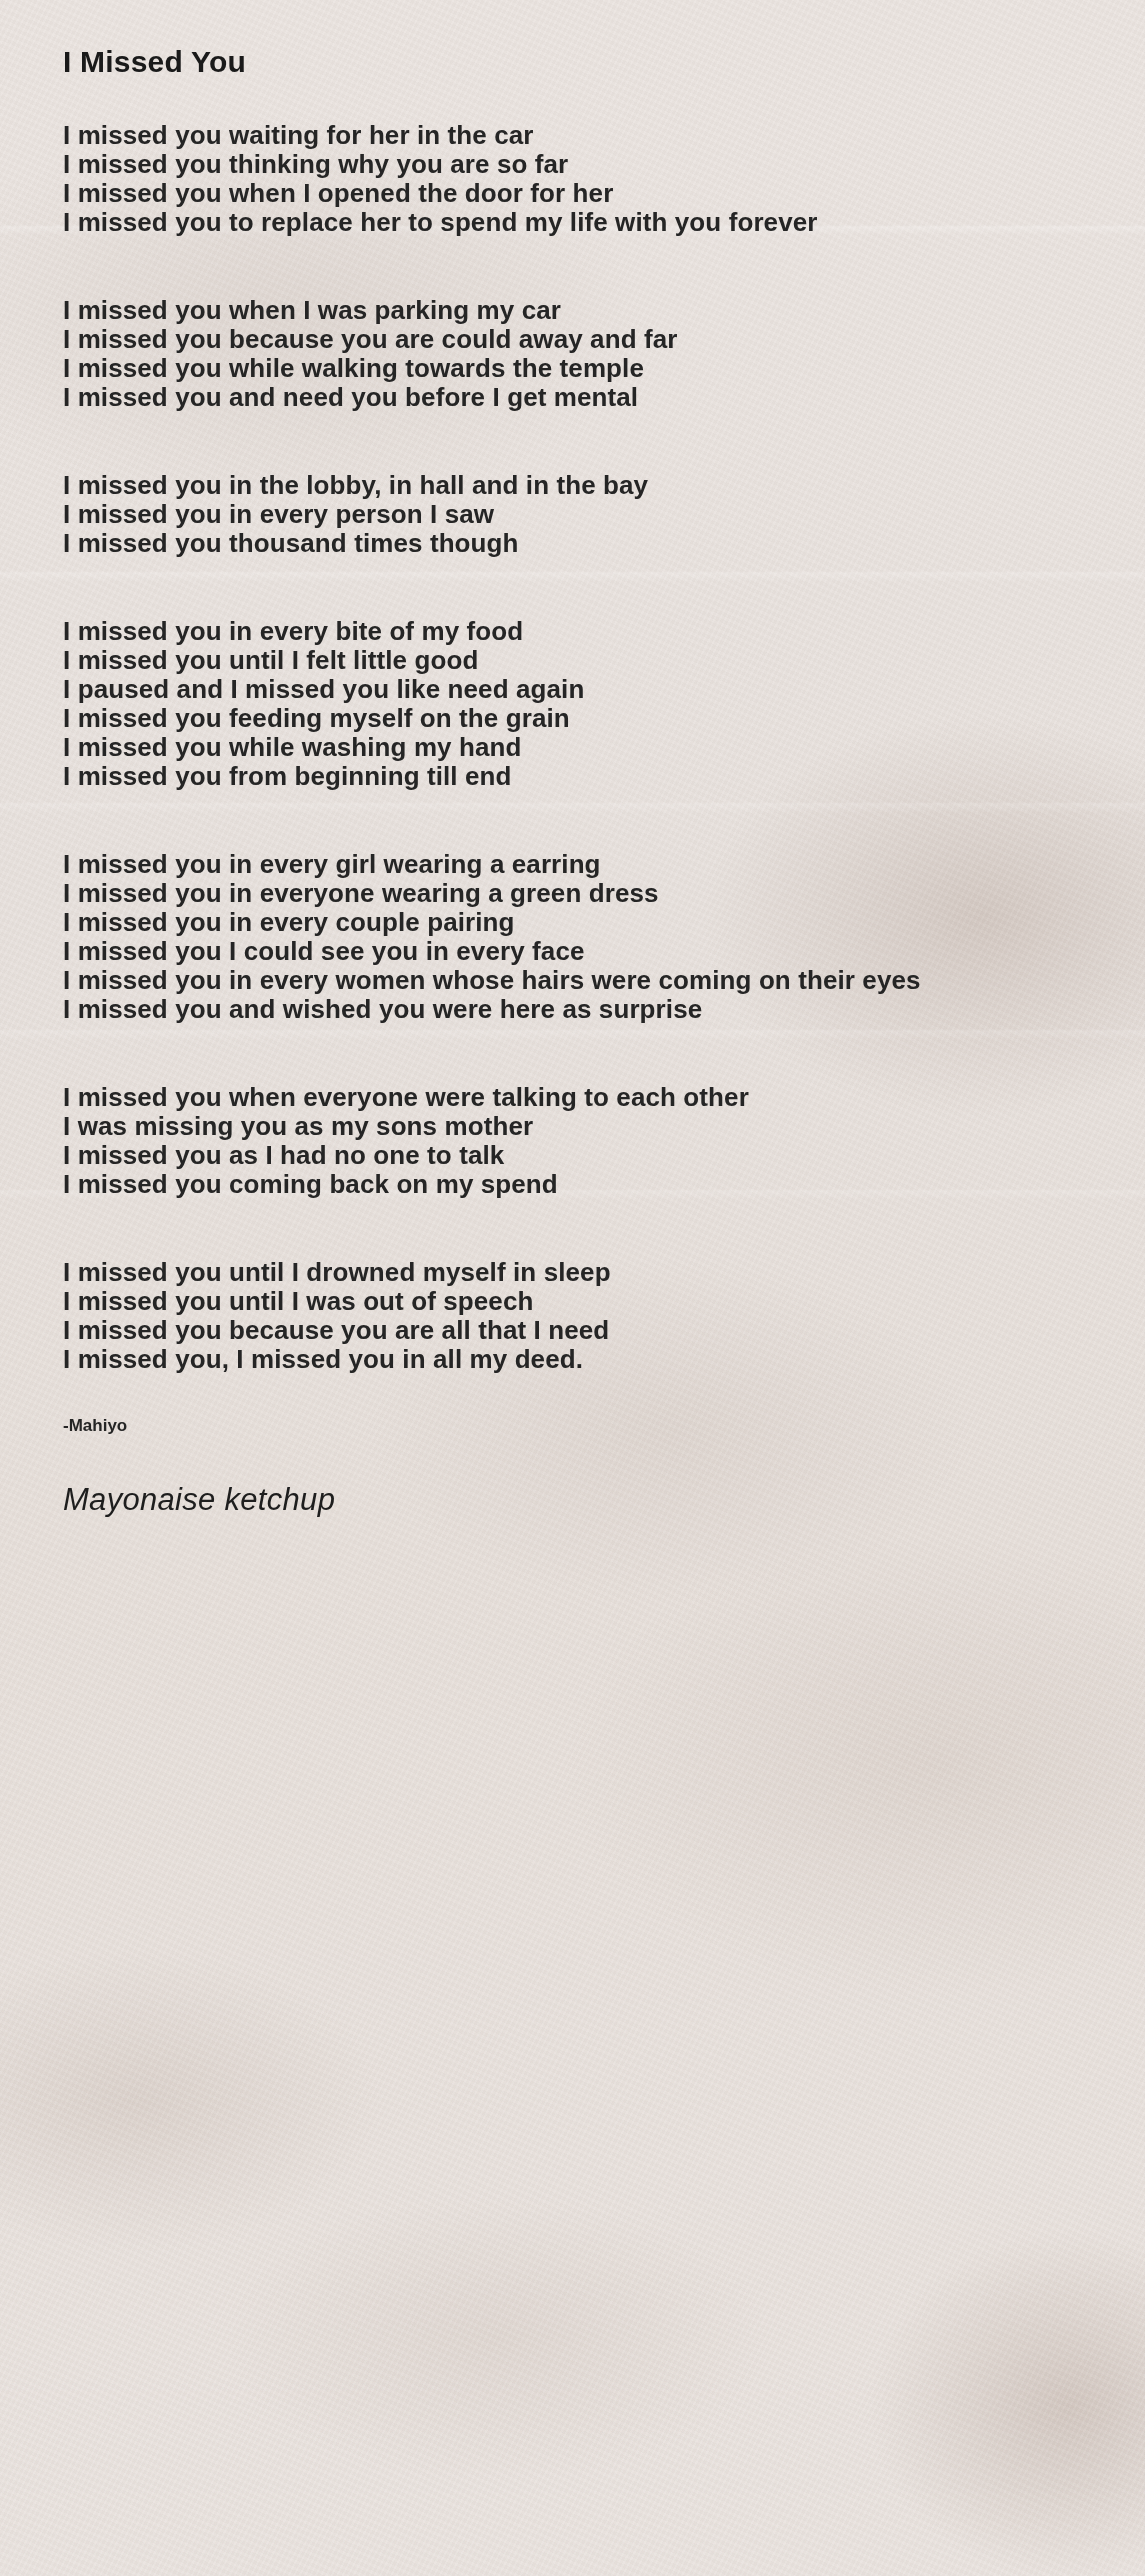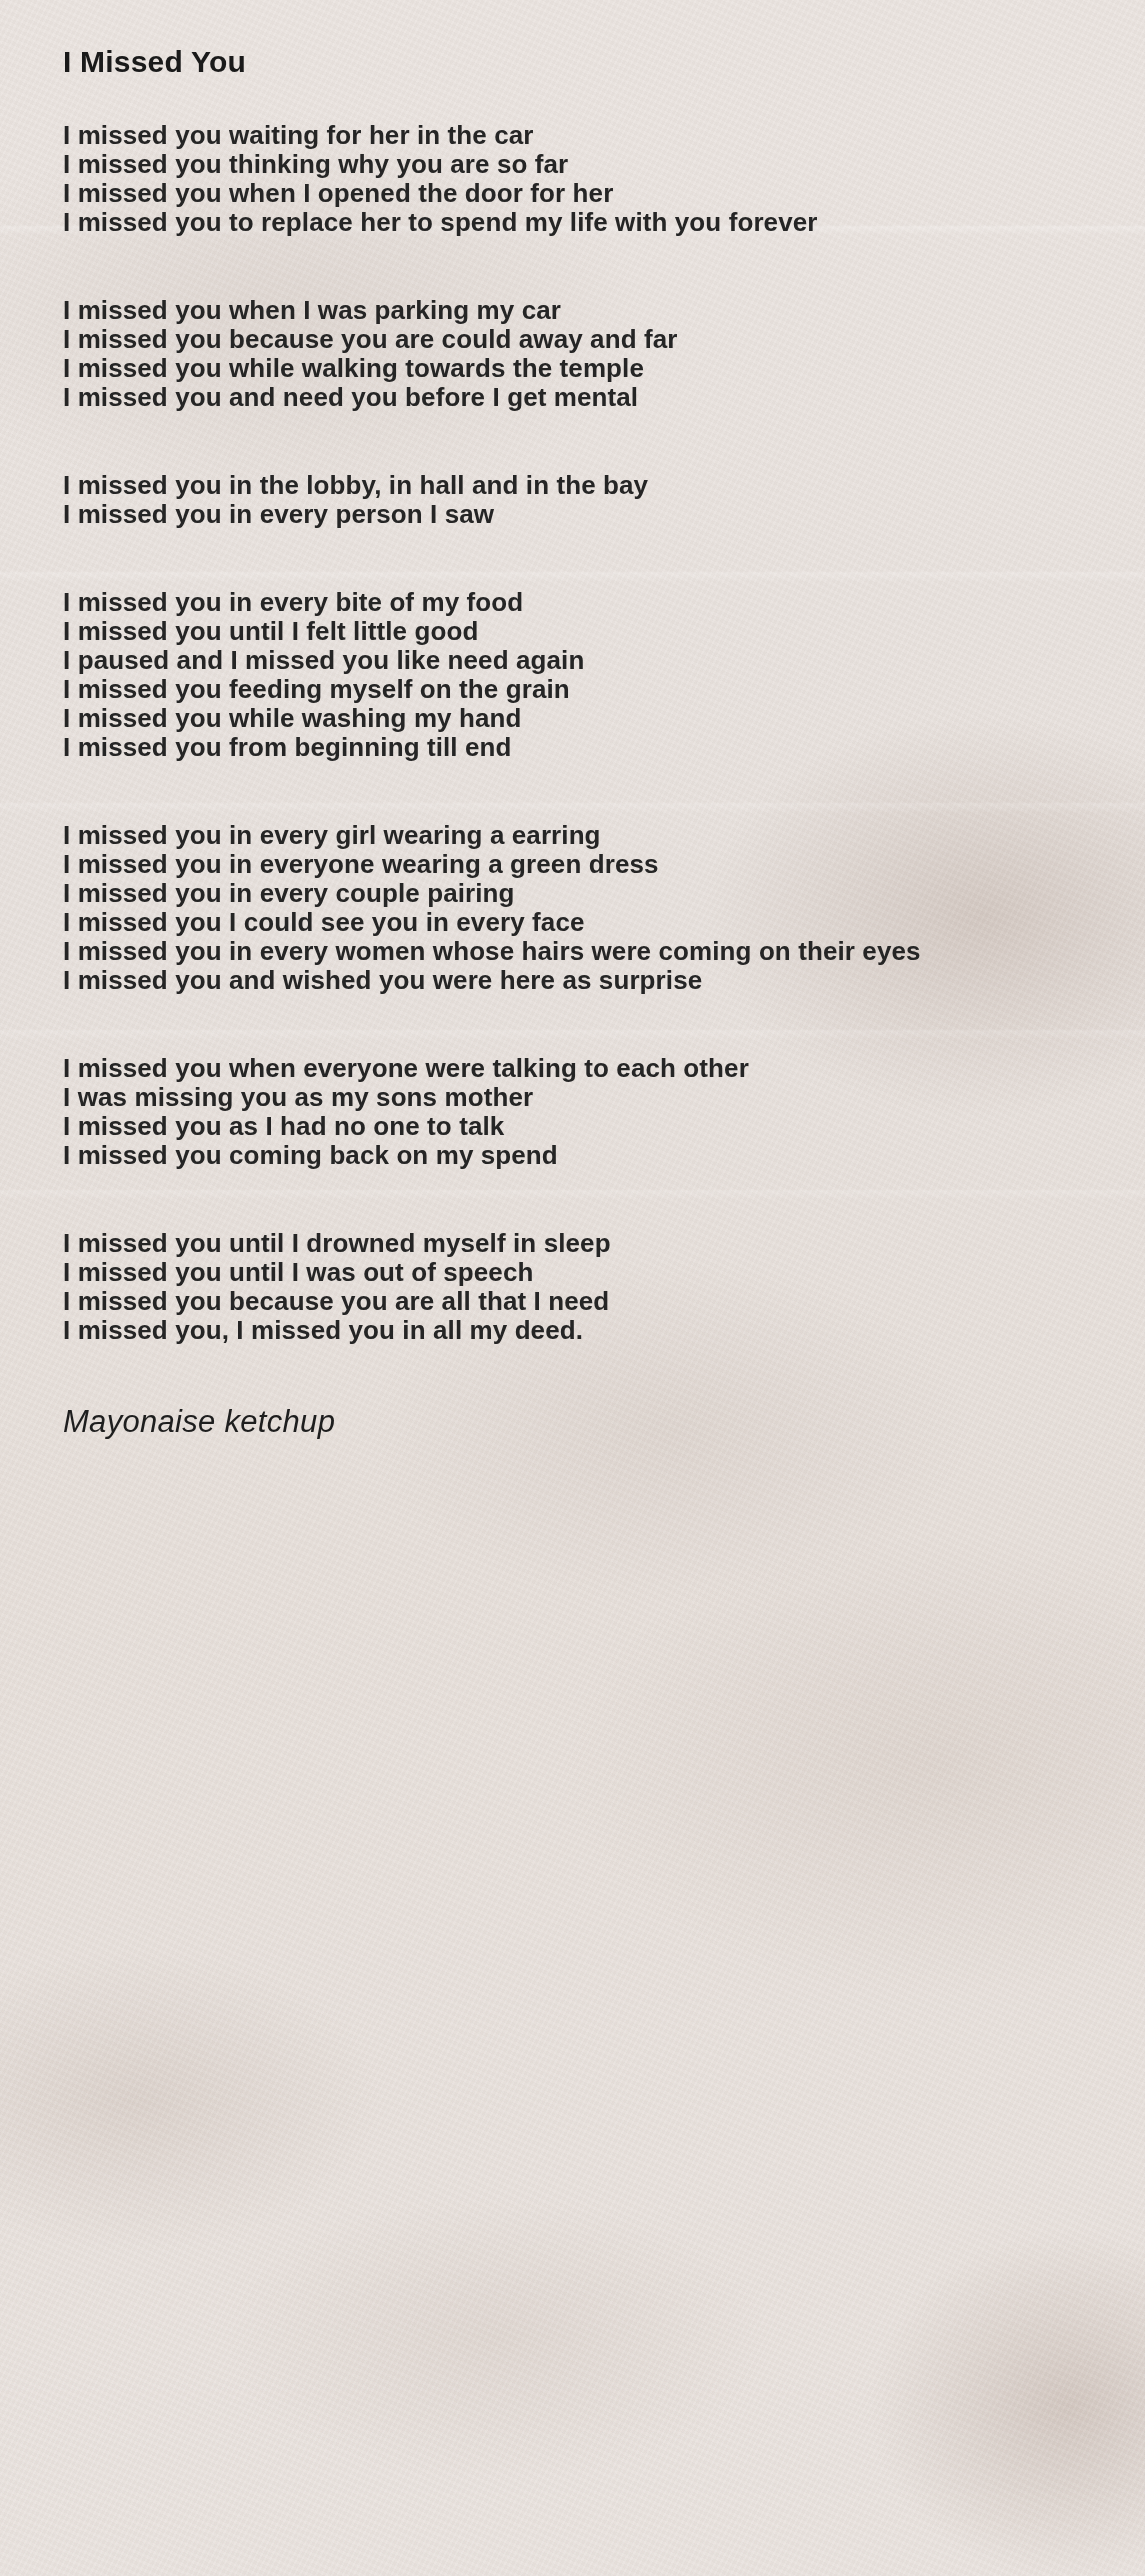--- a/index.html
+++ b/index.html
@@ -113,20 +113,21 @@
   <div class="stanza">
     <div class="line">I missed you when I was parking my car</div>
     <div class="line">I missed you because you are could away and far</div>
     <div class="line">I missed you while walking towards the temple</div>
     <div class="line">I missed you and need you before I get mental</div>
   </div>
 
   <div class="stanza">
     <div class="line">I missed you in the lobby, in hall and in the bay</div>
     <div class="line">I missed you in every person I saw</div>
+    <div class="line">I missed you thousand times though</div>
   </div>
 
   <div class="stanza">
     <div class="line">I missed you in every bite of my food</div>
     <div class="line">I missed you until I felt little good</div>
     <div class="line">I paused and I missed you like need again</div>
     <div class="line">I missed you feeding myself on the grain</div>
     <div class="line">I missed you while washing my hand</div>
     <div class="line">I missed you from beginning till end</div>
   </div>
@@ -147,16 +148,17 @@
     <div class="line">I missed you coming back on my spend</div>
   </div>
 
   <div class="stanza">
     <div class="line">I missed you until I drowned myself in sleep</div>
     <div class="line">I missed you until I was out of speech</div>
     <div class="line">I missed you because you are all that I need</div>
     <div class="line">I missed you, I missed you in all my deed.</div>
   </div>
 
+  <div class="signature">-Mahiyo</div>
 
   <div class="author-note">Mayonaise ketchup</div>
 </div>
 
 
 </body></html>

